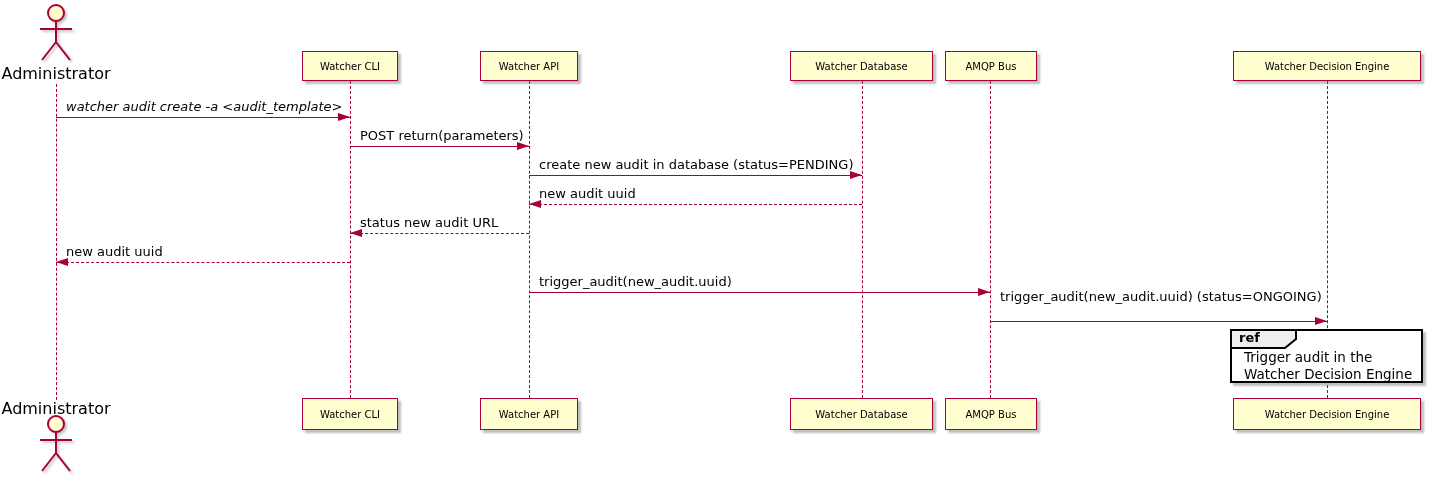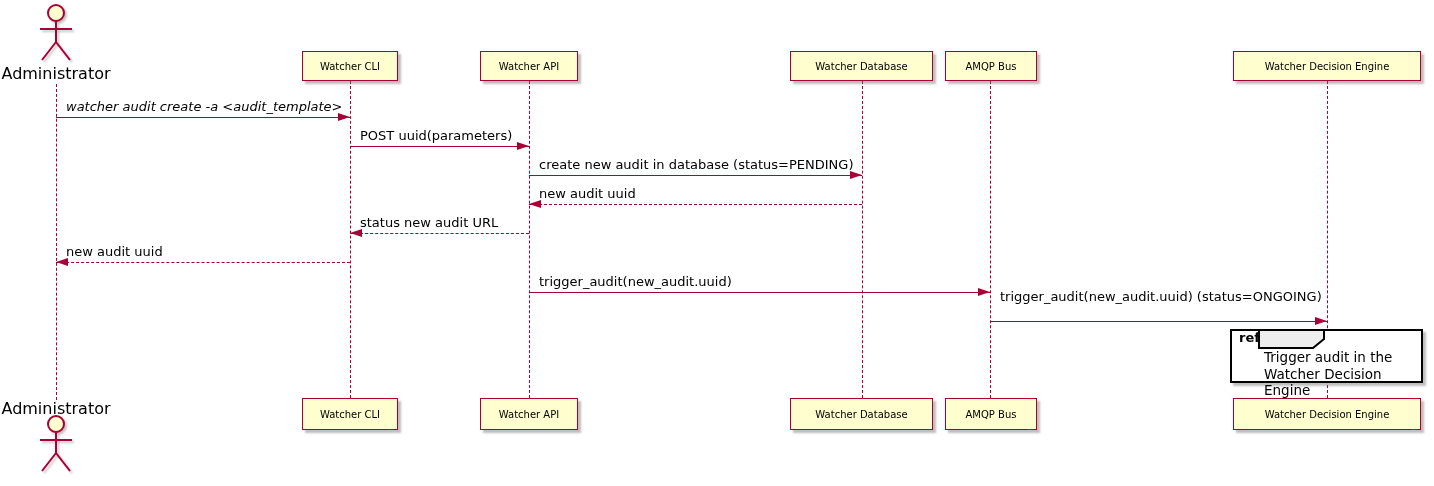--- a/index.html
+++ b/index.html
@@ -24,24 +24,24 @@
   .arrow{position:absolute;width:0;height:0;border-top:4.5px solid transparent;
     border-bottom:4.5px solid transparent;z-index:2;}
   .arrow.right{border-left:12px solid #A80036;}
   .arrow.left{border-right:12px solid #A80036;}
   .msg-label{position:absolute;font-size:13px;color:#000;white-space:nowrap;z-index:2;}
   .ref-box{
     position:absolute;left:1230px;top:329px;width:193px;height:54px;
     background:#ffffff;border:2px solid #000;box-sizing:border-box;z-index:5;
     box-shadow:3px 3px 2px rgba(110,110,110,0.45);
   }
-  .ref-tab{position:absolute;top:-2px;left:-2px;width:68px;height:20px;padding-left:28px;}
+  .ref-tab{position:absolute;top:-2px;left:-2px;width:68px;height:20px;}
   .ref-tab svg{display:block;}
   .ref-keyword{position:absolute;top:1px;left:9px;font-weight:bold;font-size:13px;color:#000;}
-  .ref-body{margin-top:18px;padding-left:32px;font-size:13.5px;line-height:16.5px;color:#000;}
+  .ref-body{margin-top:18px;padding-left:12px;font-size:13.5px;line-height:16.5px;color:#000;}
 </style>
 </head>
 <body>
 
 <div class="canvas">
   <div id="gen-layer">
       <div class="actor-figure" style="left: 56px; top: 3px;"><svg width="46" height="60" viewBox="0 0 46 60">
           <circle cx="23" cy="10" r="8" fill="#FEFECE" stroke="#A80036" stroke-width="2"></circle>
           <line x1="23" y1="18" x2="23" y2="39" stroke="#A80036" stroke-width="2"></line>
           <line x1="7" y1="26" x2="39" y2="26" stroke="#A80036" stroke-width="2"></line>
@@ -71,21 +71,21 @@
       <div class="pbox" style="left: 945px; top: 51px; width: 92px; height: 30px;">AMQP Bus</div>
       <div class="pbox" style="left: 945px; top: 398px; width: 92px; height: 32px;">AMQP Bus</div>
       <div class="lifeline" style="left: 1327px; top: 81px; height: 317px;"></div>
       <div class="pbox" style="left: 1233px; top: 51px; width: 188px; height: 30px;">Watcher Decision Engine</div>
       <div class="pbox" style="left: 1233px; top: 398px; width: 188px; height: 32px;">Watcher Decision Engine</div>
       <div class="msg-line solid" style="left: 56px; top: 117px; width: 294px;"></div>
       <div class="arrow right" style="left: 338px; top: 113px;"></div>
       <div class="msg-label" style="left: 66px; top: 99px; font-style: italic;">watcher audit create -a &lt;audit_template&gt;</div>
       <div class="msg-line solid" style="left: 350px; top: 146px; width: 179px;"></div>
       <div class="arrow right" style="left: 517px; top: 142px;"></div>
-      <div class="msg-label" style="left: 360px; top: 128px;">POST uuid(parameters)</div>
+      <div class="msg-label" style="left: 360px; top: 128px;">POST return(parameters)</div>
       <div class="msg-line solid" style="left: 529px; top: 175px; width: 333px;"></div>
       <div class="arrow right" style="left: 850px; top: 171px;"></div>
       <div class="msg-label" style="left: 539px; top: 157px;">create new audit in database (status=PENDING)</div>
       <div class="msg-line dashed" style="left: 529px; top: 204px; width: 333px;"></div>
       <div class="arrow left" style="left: 529px; top: 200px;"></div>
       <div class="msg-label" style="left: 539px; top: 186px;">new audit uuid</div>
       <div class="msg-line dashed" style="left: 350px; top: 233px; width: 179px;"></div>
       <div class="arrow left" style="left: 350px; top: 229px;"></div>
       <div class="msg-label" style="left: 360px; top: 215px;">status new audit URL</div>
       <div class="msg-line dashed" style="left: 56px; top: 262px; width: 294px;"></div>

